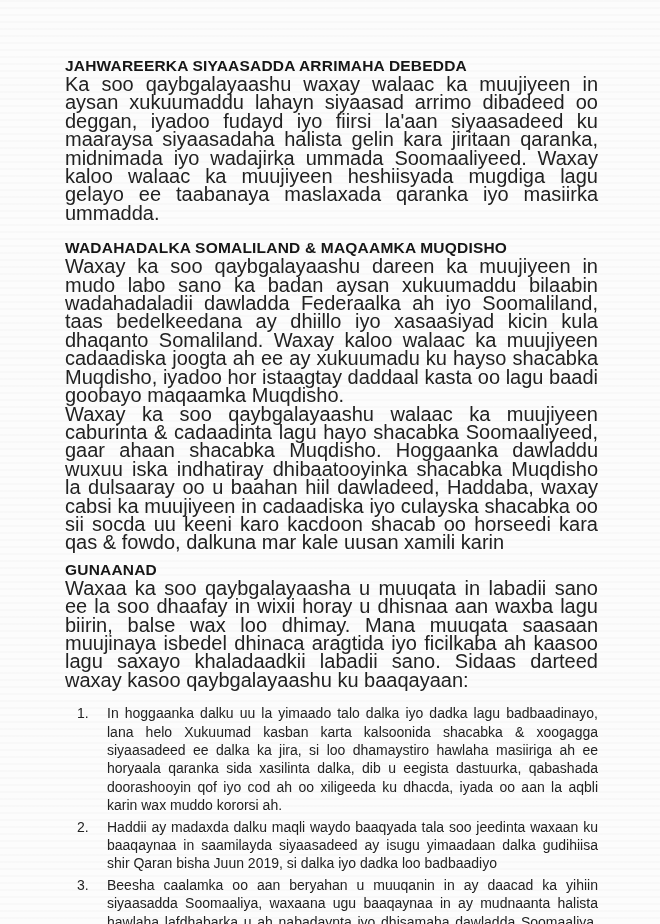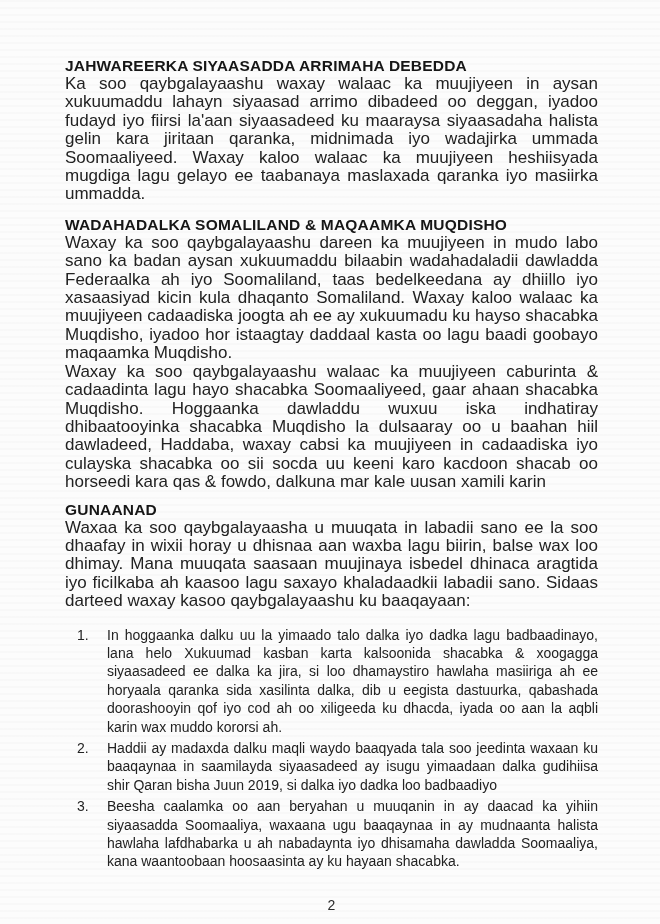--- a/index.html
+++ b/index.html
@@ -27,27 +27,27 @@
   }
   h2.sec-heading {
     font-size: 15.5px;
     font-weight: bold;
     line-height: 18px;
     margin: 0;
     letter-spacing: 0.2px;
     color: #161616;
   }
   p.sec-body {
-    font-size: 17px;
+    font-size: 20px;
     line-height: 18.4px;
     margin: 0;
     text-align: justify;
     color: #222222;
   }
-  .sec-2 h2 { margin-top: 12px; }
+  .sec-2 h2 { margin-top: 17px; }
   .sec-3 h2 { margin-top: 13px; }
   .sec-4 h2 { margin-top: 9px; }
   ol.rec-list {
     margin: 15px 0 0 0;
     padding: 0 0 0 12px;
     list-style: none;
   }
   ol.rec-list li {
     position: relative;
     padding-left: 30px;

